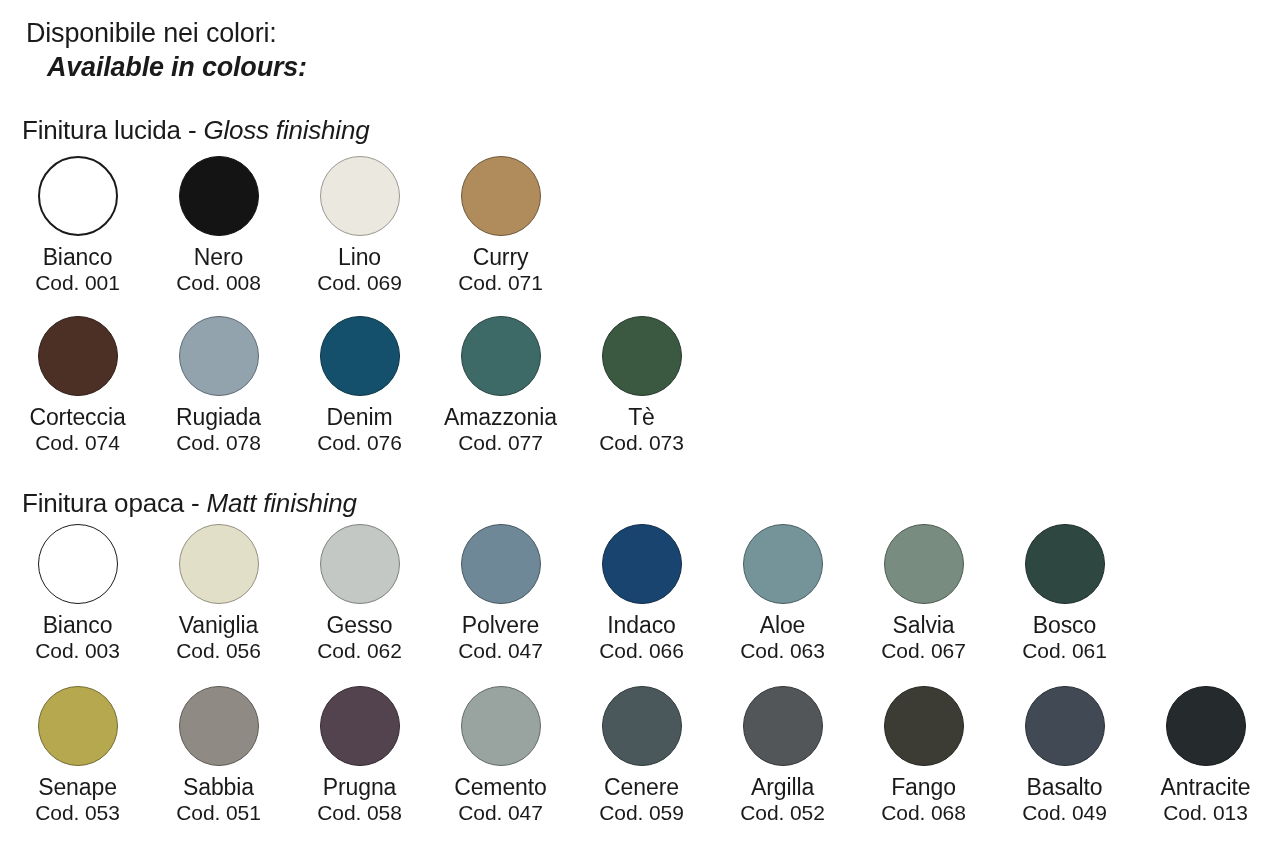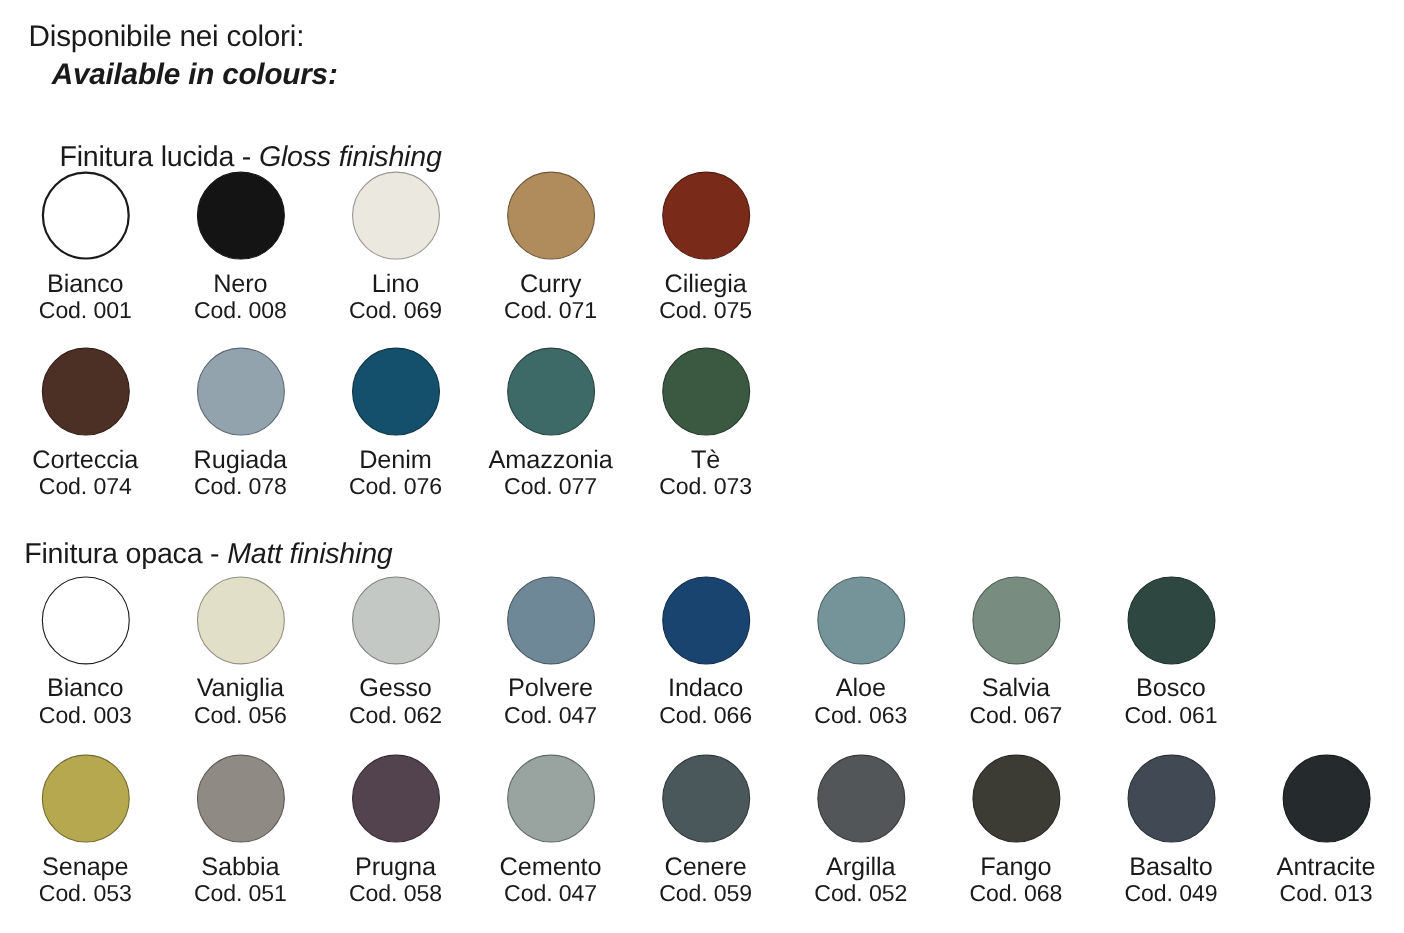--- a/index.html
+++ b/index.html
@@ -47,21 +47,21 @@
   .section-title {
     font-size: 26px;
     line-height: 30px;
     white-space: nowrap;
     letter-spacing: -0.2px;
   }
   .section-title .it { font-style: normal; }
   .section-title .sep { font-style: normal; }
   .section-title .en { font-style: italic; }
 
-  #gloss-title { position: absolute; left: 22px; top: 127px; margin-left: 32px; }
+  #gloss-title { position: absolute; left: 22px; top: 115px; }
   #matt-title  { position: absolute; left: 22px; top: 488px; }
 
   
   .swatch-row {
     position: absolute;
     display: flex;
     align-items: flex-start;
   }
   .swatch-cell {
     width: 141px;
@@ -130,25 +130,20 @@
       <div class="swatch-cell">
         <span class="swatch-dot" style="background: rgb(235, 233, 223); border: 1px solid rgb(154, 152, 144);"></span>
         <div class="swatch-label">Lino</div>
         <div class="swatch-code">Cod. 069</div>
       </div>
       <div class="swatch-cell">
         <span class="swatch-dot" style="background: rgb(176, 139, 92); border: 1px solid rgb(111, 88, 58);"></span>
         <div class="swatch-label">Curry</div>
         <div class="swatch-code">Cod. 071</div>
       </div>
-      <div class="swatch-cell">
-        <span class="swatch-dot" style="background: rgb(122, 42, 25); border: 1px solid rgb(78, 26, 16);"></span>
-        <div class="swatch-label">Ciliegia</div>
-        <div class="swatch-code">Cod. 075</div>
-      </div>
     </div>
   <div class="swatch-row" id="gloss-row-1">
       <div class="swatch-cell">
         <span class="swatch-dot" style="background: rgb(76, 47, 37); border: 1px solid rgb(48, 29, 22);"></span>
         <div class="swatch-label">Corteccia</div>
         <div class="swatch-code">Cod. 074</div>
       </div>
       <div class="swatch-cell">
         <span class="swatch-dot" style="background: rgb(146, 163, 174); border: 1px solid rgb(93, 106, 115);"></span>
         <div class="swatch-label">Rugiada</div>

